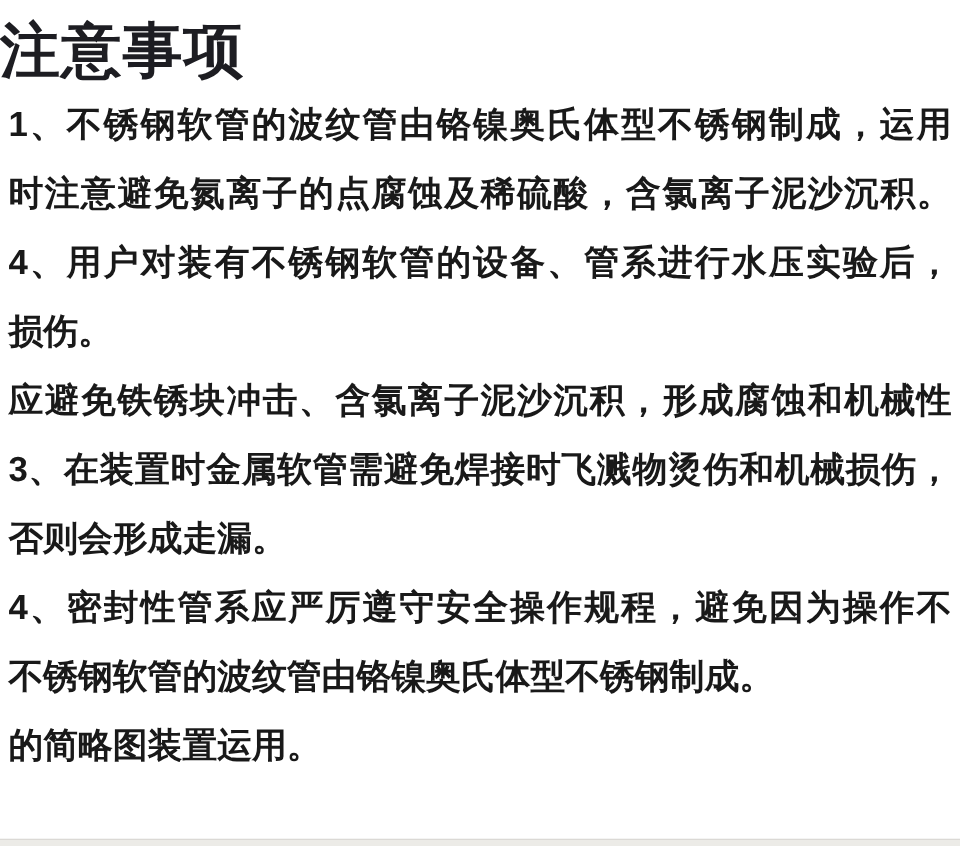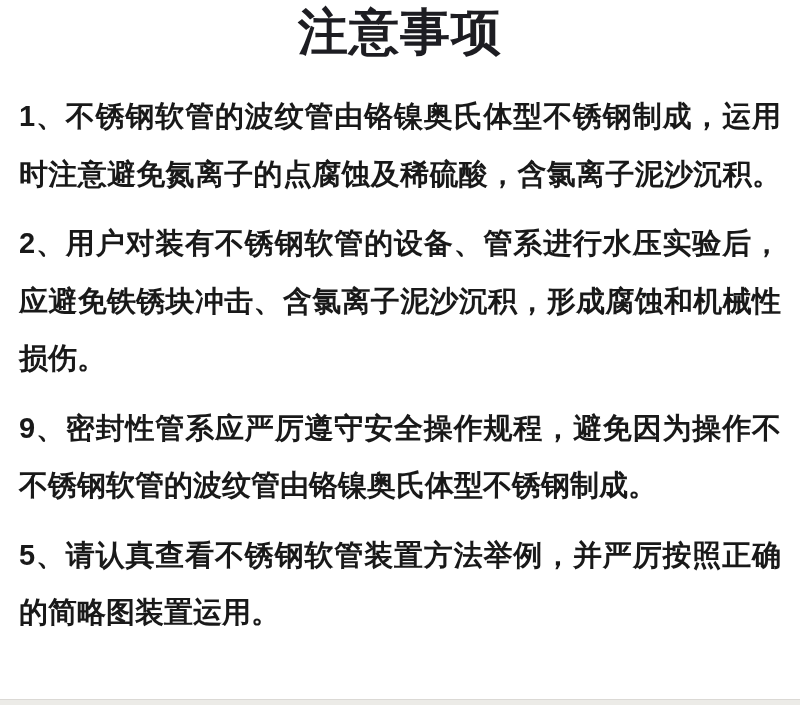--- a/index.html
+++ b/index.html
@@ -11,36 +11,36 @@
     position: relative;
     width: 800px;
     height: 705px;
     background: #ffffff;
     overflow: hidden;
     font-family: "Liberation Sans", sans-serif;
     color: #191919;
   }
   .title {
     margin: 0;
-    padding-top: 3px;
-    text-align: center;
+    padding-top: 13px;
+    text-align: left;
     font-size: 50px;
     font-weight: 900;
     letter-spacing: 1px;
     line-height: 58px;
     color: #1d1d22;
   }
   .content {
     position: absolute;
     top: 76px;
     left: 7px;
     width: 786px;
   }
   .item {
-    margin: 12px;
+    margin: 0;
     padding: 0;
   }
   .line {
     display: block;
     font-size: 29px;
     font-weight: 700;
     line-height: 57.5px;
     letter-spacing: 0;
     color: #191919;
   }
@@ -66,33 +66,36 @@
   <h1 class="title">注意事项</h1>
 
   <div class="content">
 
     <p class="item">
       <span class="line fill">1、不锈钢软管的波纹管由铬镍奥氏体型不锈钢制成，运用</span>
       <span class="line fill">时注意避免氮离子的点腐蚀及稀硫酸，含氯离子泥沙沉积。</span>
     </p>
 
     <p class="item">
-      <span class="line fill">2、用户对装有不锈钢软管的设备、管系进行水压实验后，</span>
+      <span class="line fill">4、用户对装有不锈钢软管的设备、管系进行水压实验后，</span>
+      <span class="line">损伤。</span>
       <span class="line fill">应避免铁锈块冲击、含氯离子泥沙沉积，形成腐蚀和机械性</span>
-      <span class="line">损伤。</span>
     </p>
 
+    <p class="item">
+      <span class="line fill">3、在装置时金属软管需避免焊接时飞溅物烫伤和机械损伤，</span>
+      <span class="line">否则会形成走漏。</span>
+    </p>
 
     <p class="item">
-      <span class="line fill">9、密封性管系应严厉遵守安全操作规程，避免因为操作不</span>
+      <span class="line fill">4、密封性管系应严厉遵守安全操作规程，避免因为操作不</span>
       <span class="line">不锈钢软管的波纹管由铬镍奥氏体型不锈钢制成。</span>
     </p>
 
     <p class="item">
-      <span class="line fill">5、请认真查看不锈钢软管装置方法举例，并严厉按照正确</span>
       <span class="line">的简略图装置运用。</span>
     </p>
 
   </div>
 
   <div class="bottom-strip"></div>
 
 </div>
 
 </body></html>

